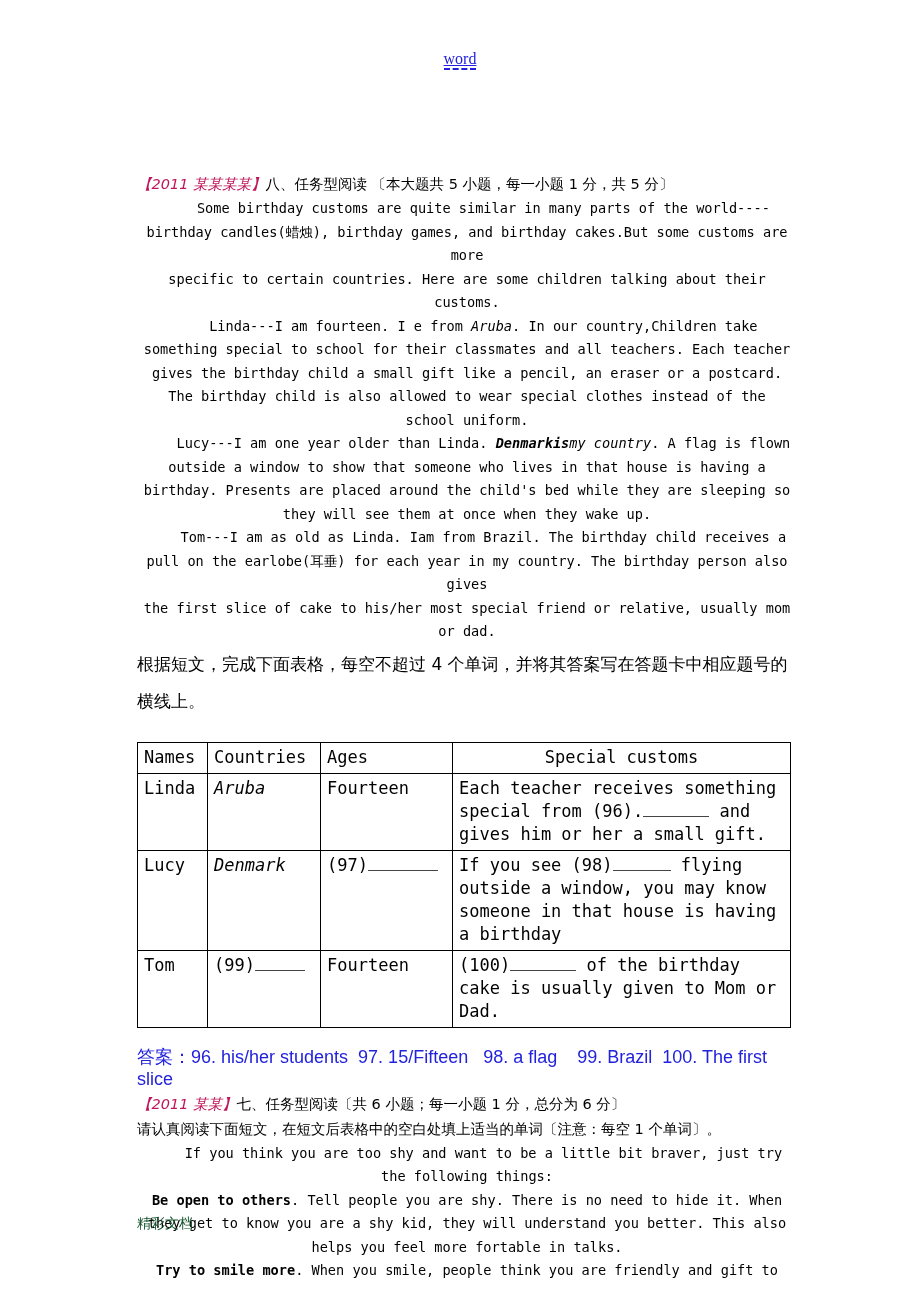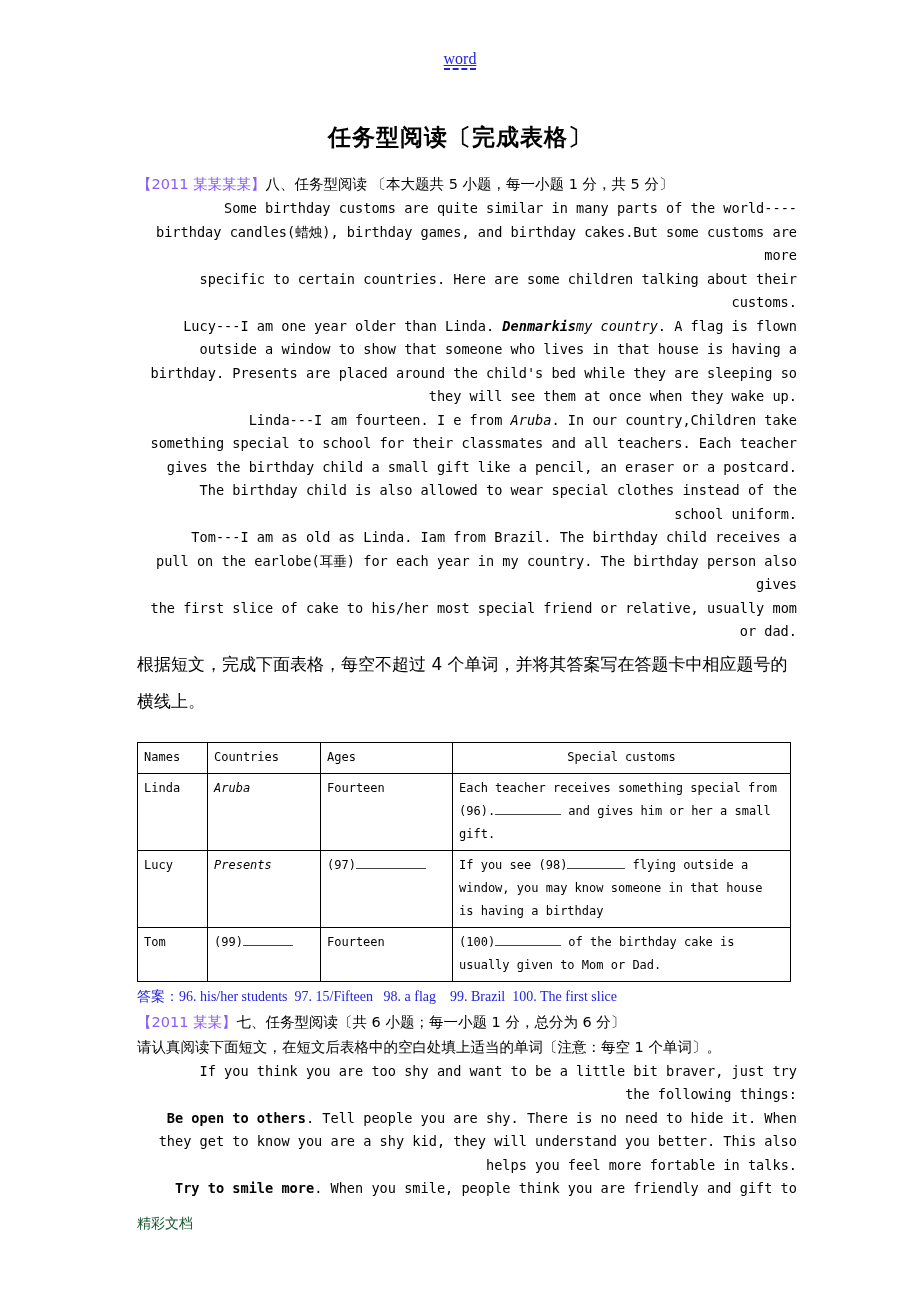--- a/index.html
+++ b/index.html
@@ -62,29 +62,29 @@
     width: 660px;
   }
 
   
   .qhead {
     font-family: "DejaVu Sans", sans-serif;
     font-size: 14.5px;
     line-height: 25px;
     white-space: nowrap;
   }
-  .qhead .blue { color: #8b5cf6; }
+  .qhead .blue { color: #be185d; font-style: italic; }
 
   
   .para {
     font-family: "DejaVu Sans Mono", "Liberation Mono", monospace;
     font-size: 13.6px;
     line-height: 23.5px;
     letter-spacing: 0px;
-    text-align: right;
+    text-align: center;
     white-space: pre-wrap;
     word-spacing: 0px;
   }
   .i   { font-style: italic; }
   .bi  { font-style: italic; font-weight: bold; }
   .b   { font-weight: bold; }
 
   
   .cn-instr {
     font-family: "DejaVu Sans", sans-serif;
@@ -93,21 +93,21 @@
     margin-top: 2px;
   }
 
   
   .tbl-wrap { margin-top: 22px; }
   table.qtable {
     border-collapse: collapse;
     width: 653px;
     table-layout: fixed;
     font-family: "DejaVu Sans Mono", "Liberation Mono", monospace;
-    font-size: 12px;
+    font-size: 17px;
   }
   table.qtable td, table.qtable th {
     border: 1px solid #000;
     vertical-align: top;
     padding: 3px 6px 4px 6px;
     line-height: 23px;
     font-weight: normal;
     text-align: left;
   }
   table.qtable th.center, table.qtable td.center { text-align: center; }
@@ -120,23 +120,23 @@
     border-bottom: 1px solid #444;
     vertical-align: baseline;
   }
   .bl-60 { width: 66px; }
   .bl-56 { width: 58px; }
   .bl-50 { width: 50px; }
   .bl-70 { width: 70px; }
 
   
   .answers {
-    margin-top: 4px;
-    font-family: Liberation Serif, serif;
-    font-size: 14px;
+    margin-top: 18px;
+    font-family: Liberation Sans, sans-serif;
+    font-size: 18px;
     line-height: 22px;
     color: #2222dd;
     white-space: pre-wrap;
   }
 
   .qhead2 { margin-top: 2px; }
 
   
   .footer {
     position: absolute;
@@ -149,41 +149,40 @@
 </style>
 </head>
 <body>
 
 <div class="page">
 
   <div class="header-link-wrap">
     <a class="header-link" href="#">word</a>
   </div>
 
-  <div class="doc-title">任务型阅读〔完成表格〕</div>
 
   <div class="content">
 
     <div class="qhead"><span class="blue">【2011 某某某某】</span><span>八、任务型阅读  〔本大题共 5 小题，每一小题 1 分，共 5 分〕</span></div>
 
     <div class="para"><span>    Some birthday customs are quite similar in many parts of the world----</span>
 <span>birthday candles(蜡烛), birthday games, and birthday cakes.But some customs are more</span>
 <span>specific to certain countries. Here are some children talking about their</span>
 <span>customs.</span></div>
-
-    <div class="para"><span>    Lucy---I am one year older than Linda. </span><span class="bi">Denmarkis</span><span class="i">my country</span><span>. A flag is flown
-outside a window to show that someone who lives in that house is having a
-birthday. Presents are placed around the child's bed while they are sleeping so
-they will see them at once when they wake up.</span></div>
 
     <div class="para"><span>    Linda---I am fourteen. I e from </span><span class="i">Aruba</span><span>. In our country,Children take
 something special to school for their classmates and all teachers. Each teacher
 gives the birthday child a small gift like a pencil, an eraser or a postcard.
 The birthday child is also allowed to wear special clothes instead of the
 school uniform.</span></div>
+
+    <div class="para"><span>    Lucy---I am one year older than Linda. </span><span class="bi">Denmarkis</span><span class="i">my country</span><span>. A flag is flown
+outside a window to show that someone who lives in that house is having a
+birthday. Presents are placed around the child's bed while they are sleeping so
+they will see them at once when they wake up.</span></div>
 
     <div class="para">    Tom---I am as old as Linda. Iam from Brazil. The birthday child receives a
 pull on the earlobe(耳垂) for each year in my country. The birthday person also gives
 the first slice of cake to his/her most special friend or relative, usually mom
 or dad.</div>
 
     <div class="cn-instr">根据短文，完成下面表格，每空不超过 4 个单词，并将其答案写在答题卡中相应题号的横线上。</div>
 
     <div class="tbl-wrap">
       <table class="qtable">
@@ -205,21 +204,21 @@
 
           <tr>
             <td>Linda</td>
             <td class="bi">Aruba</td>
             <td>Fourteen</td>
             <td><span>Each teacher receives something special from (96).</span><span class="blank bl-60"></span><span> and gives him or her a small gift.</span></td>
           </tr>
 
           <tr>
             <td>Lucy</td>
-            <td class="bi">Presents</td>
+            <td class="bi">Denmark</td>
             <td><span>(97)</span><span class="blank bl-70"></span></td>
             <td><span>If you see (98)</span><span class="blank bl-56"></span><span> flying outside a window, you may know someone in that house is having a birthday</span></td>
           </tr>
 
           <tr>
             <td>Tom</td>
             <td><span>(99)</span><span class="blank bl-50"></span></td>
             <td>Fourteen</td>
             <td><span>(100)</span><span class="blank bl-60"></span><span> of the birthday cake is usually given to Mom or Dad.</span></td>
           </tr>

